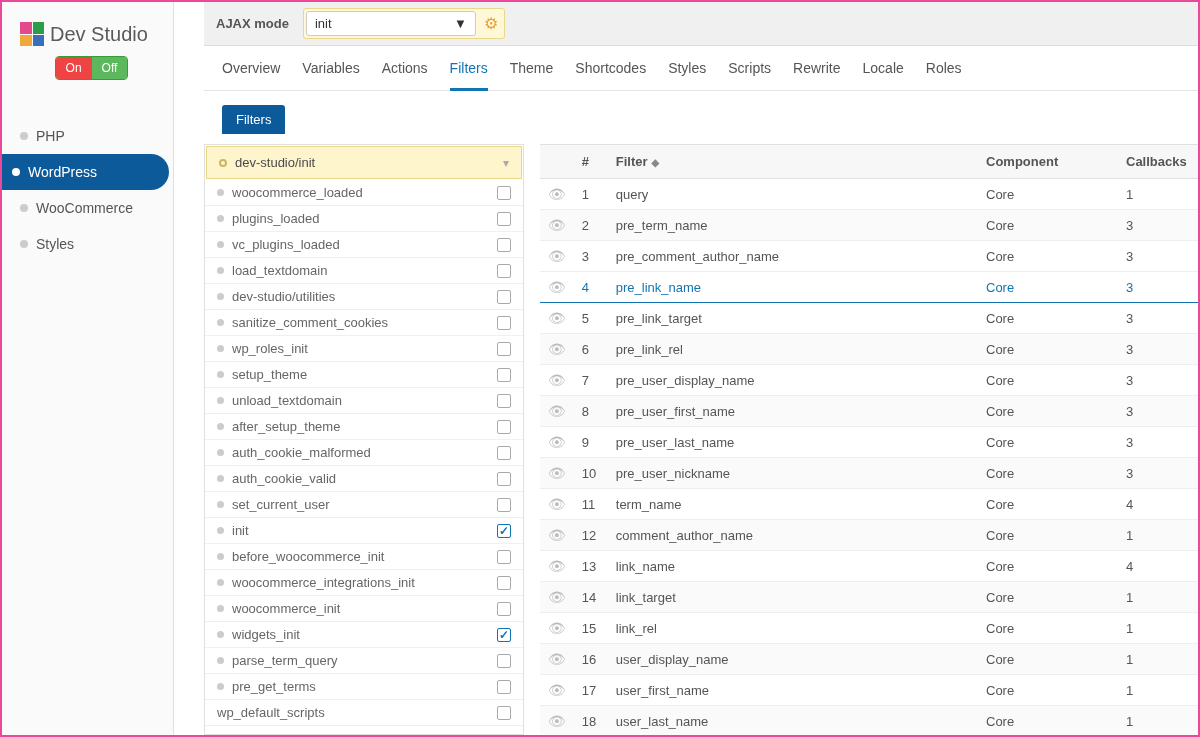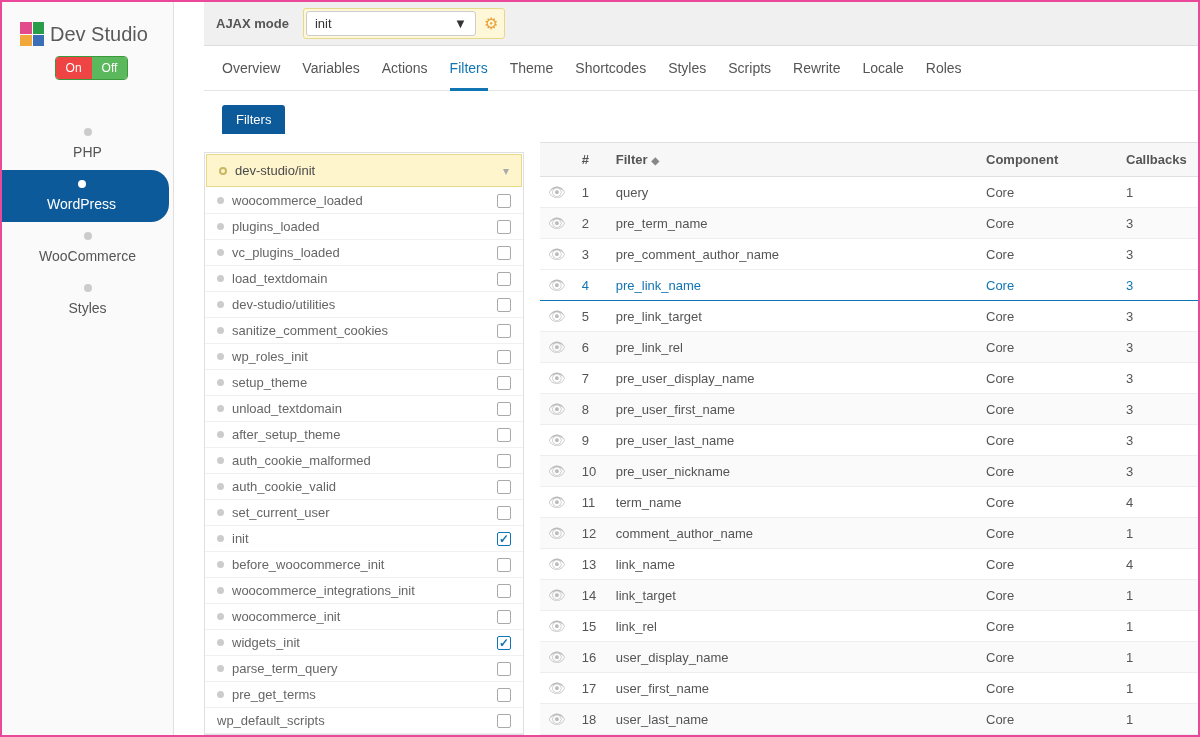--- a/index.html
+++ b/index.html
@@ -10,36 +10,36 @@
 .logo-row { display: flex; align-items: center; gap: 6px; }
 .logo-icon { width: 24px; height: 24px; display: grid; grid-template-columns: 1fr 1fr; grid-template-rows: 1fr 1fr; gap: 1px; }
 .logo-icon span:nth-child(1){ background:#e24a8b;} .logo-icon span:nth-child(2){ background:#2a9d4a;} .logo-icon span:nth-child(3){ background:#f2a73a;} .logo-icon span:nth-child(4){ background:#3a6fb7;}
 .logo-text { font-size: 20px; color: #5a5a5a; font-weight: 400; }
 .toggle-row { text-align: center; margin-top: 10px; }
 .toggle { display: inline-flex; border-radius: 4px; overflow: hidden; border: 1px solid #3a9a3a; }
 .toggle span { padding: 4px 10px; font-size: 12px; color: #fff; }
 .toggle .on { background: #ef4444; }
 .toggle .off { background: #5cb85c; }
 .nav { margin-top: 26px; }
-.nav-item { display: flex; align-items: center; padding: 10px 18px; cursor: pointer; color: #555; font-size: 14px; gap: 8px; flex-direction: column; }
+.nav-item { display: flex; align-items: center; padding: 10px 18px; cursor: pointer; color: #555; font-size: 14px; gap: 8px; }
 .nav-item.active { background: #0d5a9a; color: #fff; border-radius: 0 18px 18px 0; margin-right: 4px; padding-left: 10px; }
 .bullet { width: 8px; height: 8px; border-radius: 50%; background: #ccc; display:inline-block; }
 .nav-item.active .bullet { background: #fff; }
 .main { flex: 1; display: flex; flex-direction: column; min-width: 0; padding-left: 30px; }
 .topbar { background: #f0f0f0; border-bottom: 1px solid #ddd; padding: 6px 12px; display: flex; align-items: center; gap: 14px; }
 .topbar-label { color: #555; font-weight: 600; font-size: 13px; }
 .select-wrap { display:flex; align-items:center; background:#fff8d8; border:1px solid #e8d98a; padding:2px; border-radius:3px; gap:4px;}
 .select { width: 170px; background: #fff; border: 1px solid #ccc; border-radius: 3px; padding: 4px 8px; display:flex; justify-content:space-between; align-items:center; font-size:13px; color:#333;}
 .gear { color:#e8a23a; font-size:16px; padding:0 4px;}
 .tabs { display: flex; gap: 22px; padding: 14px 18px 0; border-bottom: 1px solid #e4e4e4; }
 .tab { padding-bottom: 12px; color: #555; font-size: 14px; cursor: pointer; }
 .tab.active { color: #1275b3; border-bottom: 3px solid #1275b3; margin-bottom: -1px; font-weight: 500; }
 .subtab-row { padding: 14px 18px 10px; }
 .subtab { display: inline-block; background: #0d5a9a; color: #fff; padding: 7px 14px; font-size: 13px; border-radius: 3px 3px 0 0; }
-.content { flex: 1; display: flex; min-height: 0; align-items: flex-end; }
+.content { flex: 1; display: flex; min-height: 0; }
 .list-panel { width: 320px; border: 1px solid #e0e0e0; display: flex; position: relative; }
 .list-scroll { flex: 1; overflow-y: auto; }
 .list-scroll::-webkit-scrollbar { width: 16px; }
 .list-scroll::-webkit-scrollbar-track { background: #f0f0f0; }
 .list-scroll::-webkit-scrollbar-thumb { background: #b8b8b8; border-radius: 2px; }
 .list-header { background: #fff5cc; border: 1px solid #e8d98a; padding: 8px 12px; display: flex; align-items: center; justify-content: space-between; margin: 1px; }
 .list-header .lhl { display:flex; align-items:center; gap:8px; }
 .list-header .dot { width:8px; height:8px; border:2px solid #c8b860; border-radius:50%; }
 .list-row { display: flex; align-items: center; justify-content: space-between; padding: 5px 12px; border-bottom: 1px solid #f0f0f0; }
 .list-row .lrl { display:flex; align-items:center; gap:8px; color:#666; font-size:13px; }

